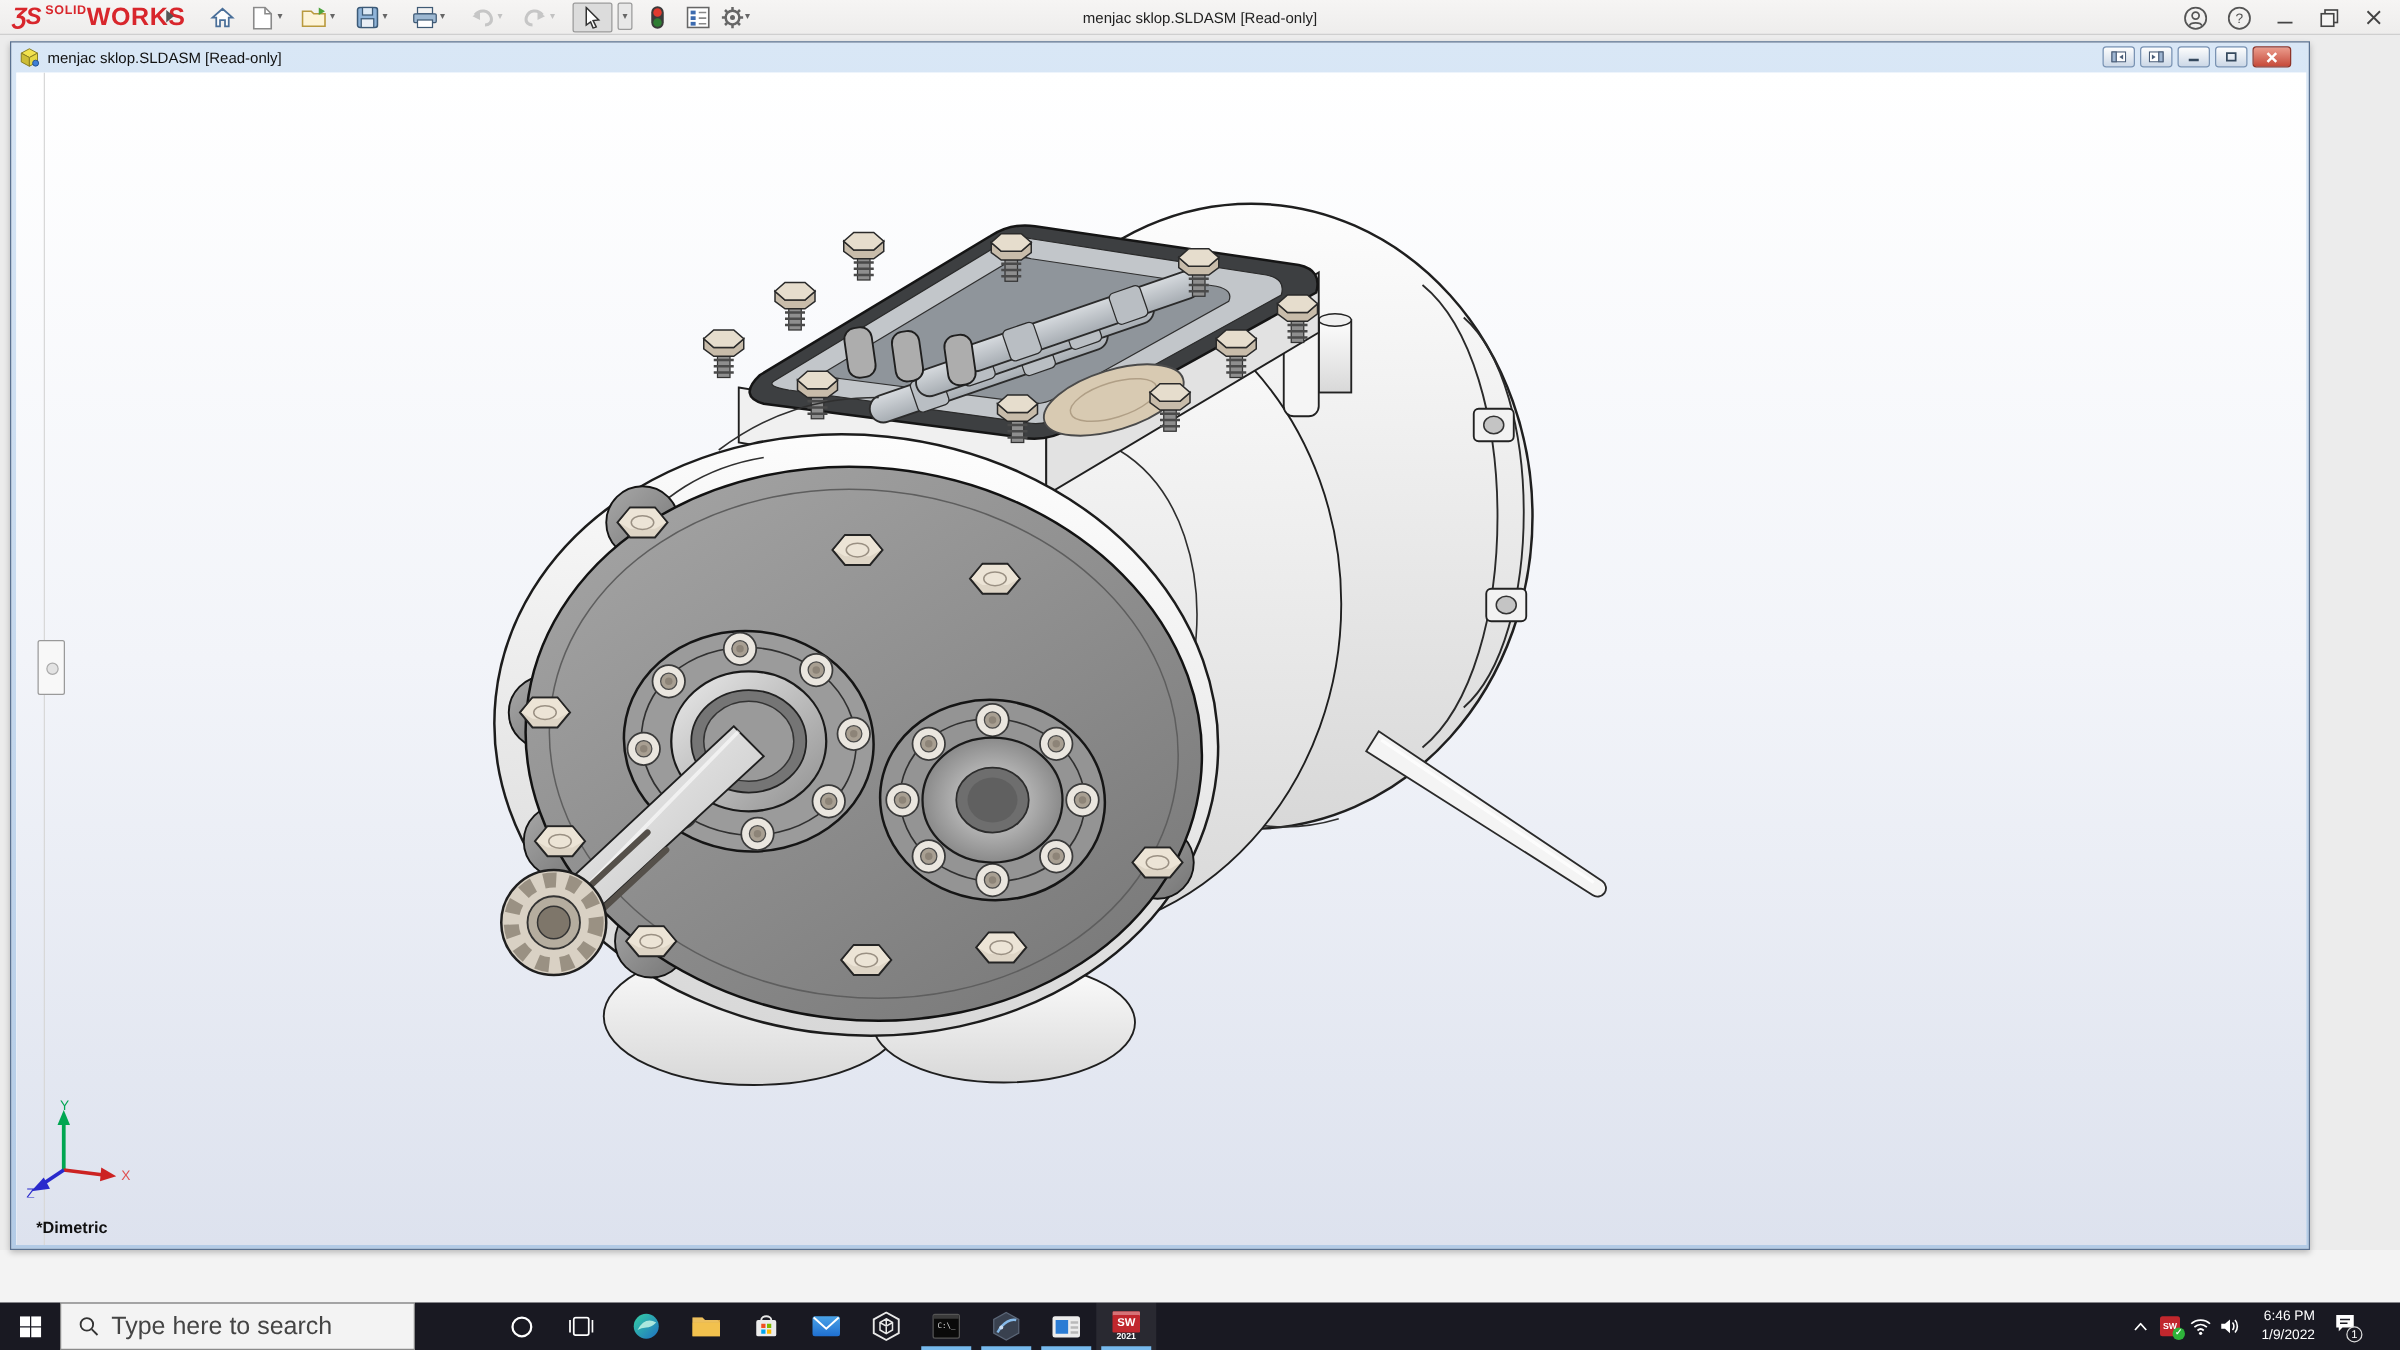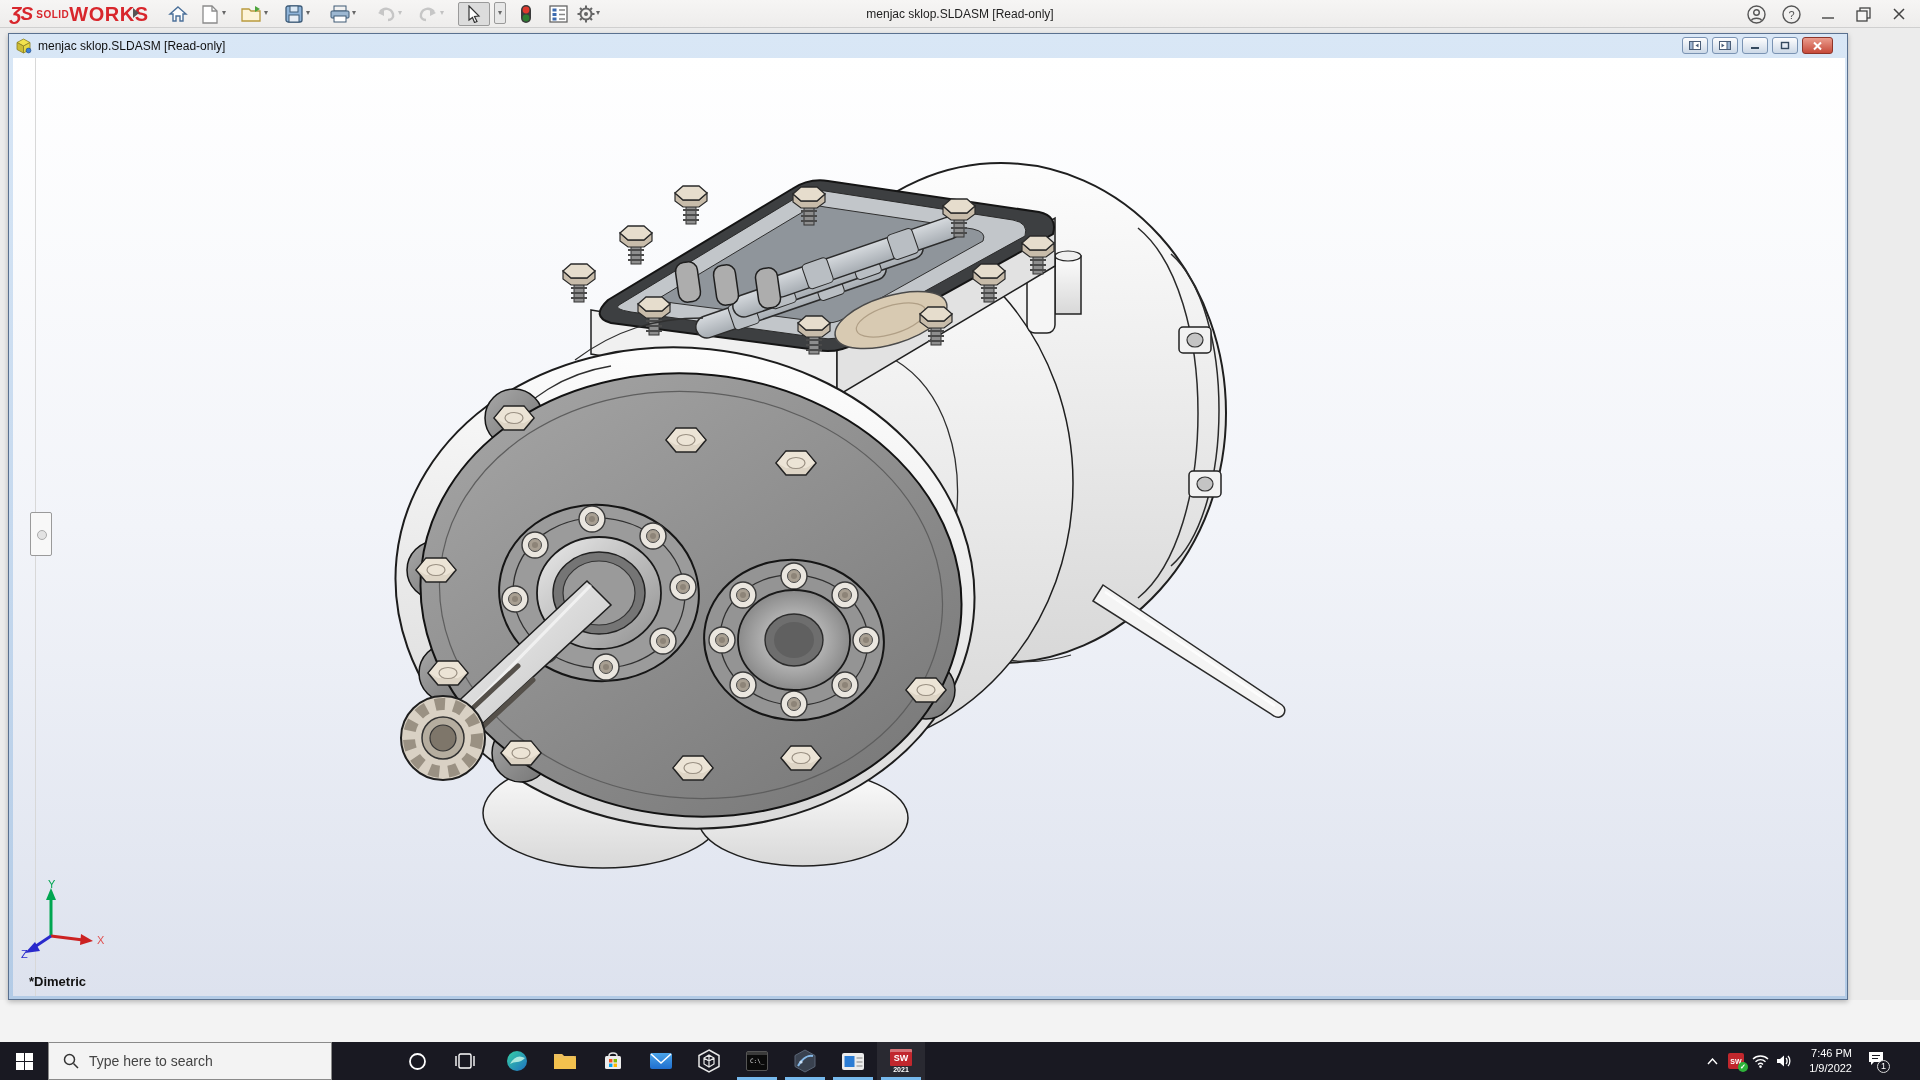--- a/index.html
+++ b/index.html
@@ -1,21 +1,21 @@
 <!DOCTYPE html>
 <html><head>
 <meta charset="utf-8">
 <style>
   * { margin:0; padding:0; box-sizing:border-box; }
   html,body { width:1920px; height:1080px; overflow:hidden; font-family:"Liberation Sans", sans-serif; background:#ececec; }
   .abs { position:absolute; }
 
   
   .titlebar { position:absolute; left:0; top:0; width:1920px; height:28px; background:linear-gradient(#f6f5f4,#eeedec); border-bottom:1px solid #cfcfcf; z-index:30; }
-  .logo { position:absolute; left:10px; top:3px; height:22px; display:flex; align-items:center; color:#d8262c; cursor:default; }
+  .logo { position:absolute; left:10px; top:3px; height:22px; display:flex; color:#d8262c; cursor:default; }
   .logo-mark { font-size:19px; font-weight:bold; font-style:italic; margin-right:4px; letter-spacing:-1px; }
   .logo-solid { font-size:10px; font-weight:bold; letter-spacing:.5px; }
   .logo-works { font-size:20px; font-weight:700; letter-spacing:.5px; }
   .flyout { position:absolute; left:133px; top:8px; width:0; height:0; border-left:6px solid #555; border-top:5px solid transparent; border-bottom:5px solid transparent; }
   .tbtn { position:absolute; top:2px; width:28px; height:24px; display:flex; align-items:center; justify-content:center; border-radius:2px; }
   .tbtn.pressed { background:#dcdcdc; border:1px solid #9a9a9a; }
   .dd { position:absolute; top:9px; width:8px; height:8px; font-size:8px; color:#666; line-height:8px; }
   .dd.dis { color:#c2c2c2; }
   .main-title { position:absolute; left:50%; top:7px; transform:translateX(-50%); font-size:12px; color:#222; white-space:nowrap; }
   .winctl { position:absolute; top:0; width:30px; height:28px; display:flex; align-items:center; justify-content:center; }
@@ -35,21 +35,21 @@
   .panel-tab { position:absolute; left:17px; top:454px; width:22px; height:44px; background:#f8f8f8; border:1px solid #9a9a9a; border-radius:2px; }
   .panel-tab::after { content:""; position:absolute; left:6px; top:17px; width:8px; height:8px; border-radius:50%; border:1px solid #ababab; background:#e3e3e3; }
 
   .view-label { position:absolute; left:16px; top:916px; font-size:13px; font-weight:600; color:#111; }
   .triad { position:absolute; left:8px; top:822px; }
 
   
   .taskbar { position:absolute; left:0; top:1042px; width:1920px; height:38px; background:#191922; z-index:40; }
   .tb-cell { position:absolute; top:0; height:38px; display:flex; align-items:center; justify-content:center; }
   .search { position:absolute; left:48px; top:0; width:284px; height:38px; background:#f3f3f3; border:1px solid #8a8a8a; display:flex; align-items:center; }
-  .search input { border:none; outline:none; background:transparent; font-size:14px; color:#737373; width:220px; font-family:"Liberation Sans",sans-serif; }
+  .search input { border:none; outline:none; background:transparent; font-size:20px; color:#737373; width:220px; font-family:"Liberation Sans",sans-serif; }
   .search input::placeholder { color:#444; }
   .run-bar { position:absolute; bottom:0; height:3px; width:40px; background:#76b9ed; }
   .tray-clock { position:absolute; right:68px; top:4px; width:62px; text-align:right; color:#fff; font-size:11px; line-height:15px; }
   .cmdtxt { font-family:"DejaVu Sans Mono",monospace; font-size:6px; color:#ddd; position:absolute; left:3px; top:5px; }
   .sw-cube { position:relative; width:22px; height:17px; background:#c1272d; border-radius:1px; color:#fff; font-weight:bold; font-size:9px; display:flex; align-items:center; justify-content:center; box-shadow:inset 0 3px 0 rgba(255,255,255,.35); }
   .sw-year { color:#fff; font-size:7px; font-weight:bold; line-height:7px; }
   .tray-sw { position:relative; width:16px; height:16px; background:#c1272d; border-radius:2px; color:#fff; font-size:7px; font-weight:bold; display:flex; align-items:center; justify-content:center; }
   .tray-sw .chk { position:absolute; right:-4px; bottom:-3px; width:10px; height:10px; background:#2eb33a; border-radius:50%; color:#fff; font-size:7px; line-height:10px; text-align:center; }
   .notif-badge { position:absolute; right:-5px; bottom:-2px; width:13px; height:13px; border:1px solid #dadada; background:#191922; color:#fff; border-radius:50%; font-size:9px; line-height:11px; text-align:center; }
 </style>
@@ -567,21 +567,21 @@
         <circle cx="8.5" cy="11.6" r="1.3" fill="#fff"></circle>
       </svg>
   </div>
   <div class="tb-cell" style="left:1772px;width:24px">
     <svg width="16" height="14" viewBox="0 0 16 14">
         <polygon points="1,5 4,5 8,1.5 8,12.5 4,9 1,9" fill="#fff"></polygon>
         <path d="M10 4 C11.5 5.5 11.5 8.5 10 10 M12 2 C14.5 4.5 14.5 9.5 12 12" fill="none" stroke="#fff" stroke-width="1.3"></path>
       </svg>
   </div>
   <div class="tray-clock">
-    <div>7:46 PM</div>
+    <div>6:46 PM</div>
     <div>1/9/2022</div>
   </div>
   <div class="tb-cell" style="left:1856px;width:40px">
     <div style="position:relative">
       <svg width="18" height="16" viewBox="0 0 18 16">
           <path d="M2 1 H16 V11 H7 L4 14 V11 H2 Z" fill="#fff"></path>
           <path d="M5 4.5 H13 M5 7.5 H11" stroke="#191922" stroke-width="1.2"></path>
         </svg>
       <div class="notif-badge">1</div>
     </div>

